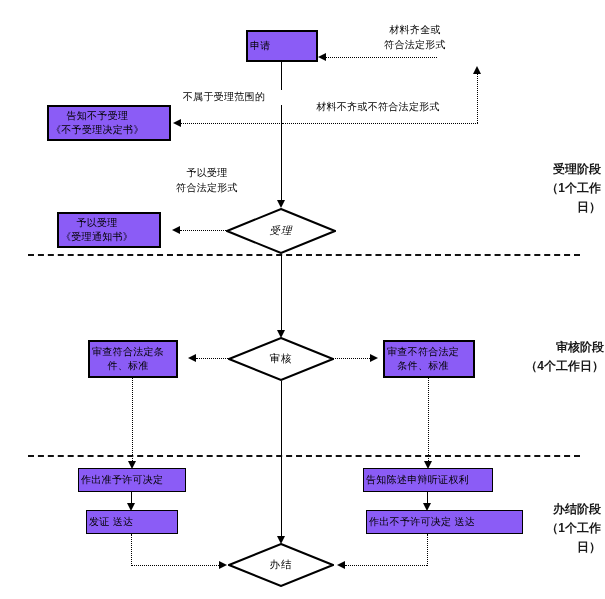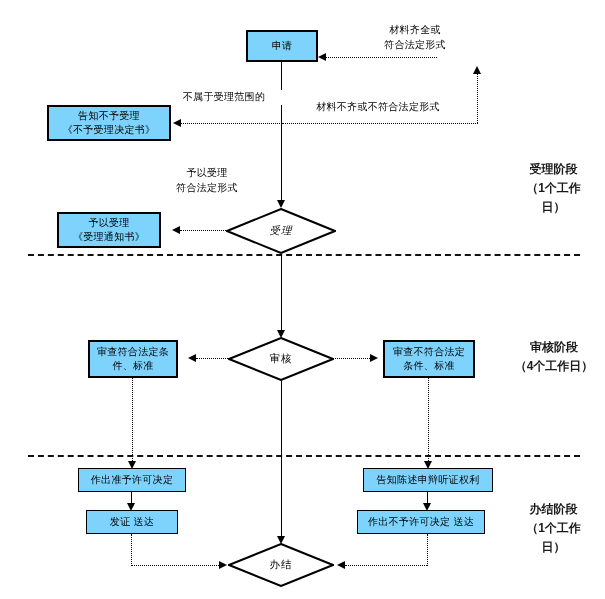--- a/index.html
+++ b/index.html
@@ -13,23 +13,23 @@
     height:599px;
     background:#fff;
     overflow:hidden;
   }
   
   .node{
     position:absolute;
     box-sizing:border-box;
     display:flex;
     align-items:center;
-    justify-content:center;
+    justify-content:flex-start;
     text-align:center;
-    background:#7dd3fc;
+    background:#8b5cf6;
     z-index:5;
   }
   .box{
     border:2px solid #000;
     font-size:10px;
     line-height:1.45;
     letter-spacing:.3px;
     padding:1px 2px;
   }
   .box.thin{border-width:1.5px;}
@@ -53,21 +53,21 @@
     text-align:center;
     white-space:pre-line;
     background:#fff;
     z-index:6;
     letter-spacing:.3px;
   }
   .stage{
     position:absolute;
     font-size:12px;
     line-height:1.6;
-    text-align:center;
+    text-align:right;
     white-space:pre-line;
     font-weight:bold;
     z-index:6;
     color:#1a1a1a;
   }
   
   .ln{
     position:absolute;
     z-index:2;
   }
@@ -196,21 +196,21 @@
   <div class="ln solid-v" style="left:131px;top:492px;height:16px;"></div>
   <div class="ah ah-down" style="left:127px;top:503px;"></div>
 
   <div class="ln solid-v" style="left:427px;top:492px;height:16px;"></div>
   <div class="ah ah-down" style="left:423px;top:503px;"></div>
 
   <div class="node box thin" style="left:86px;top:510px;width:92px;height:24px;">
     <span>发证  送达</span>
   </div>
 
-  <div class="node box thin" style="left:357px;top:510px;width:128px;height:24px;">
+  <div class="node box thin" style="left:366px;top:510px;width:157px;height:24px;">
     <span>作出不予许可决定  送达</span>
   </div>
 
   <div class="ln dot-v" style="left:131px;top:534px;height:32px;"></div>
   <div class="ln dot-h" style="left:131px;top:565px;width:88px;"></div>
   <div class="ah ah-right" style="left:219px;top:560.5px;"></div>
 
   <div class="ln dot-v" style="left:427px;top:534px;height:32px;"></div>
   <div class="ln dot-h" style="left:345px;top:565px;width:82px;"></div>
   <div class="ah ah-left" style="left:337px;top:560.5px;"></div>

